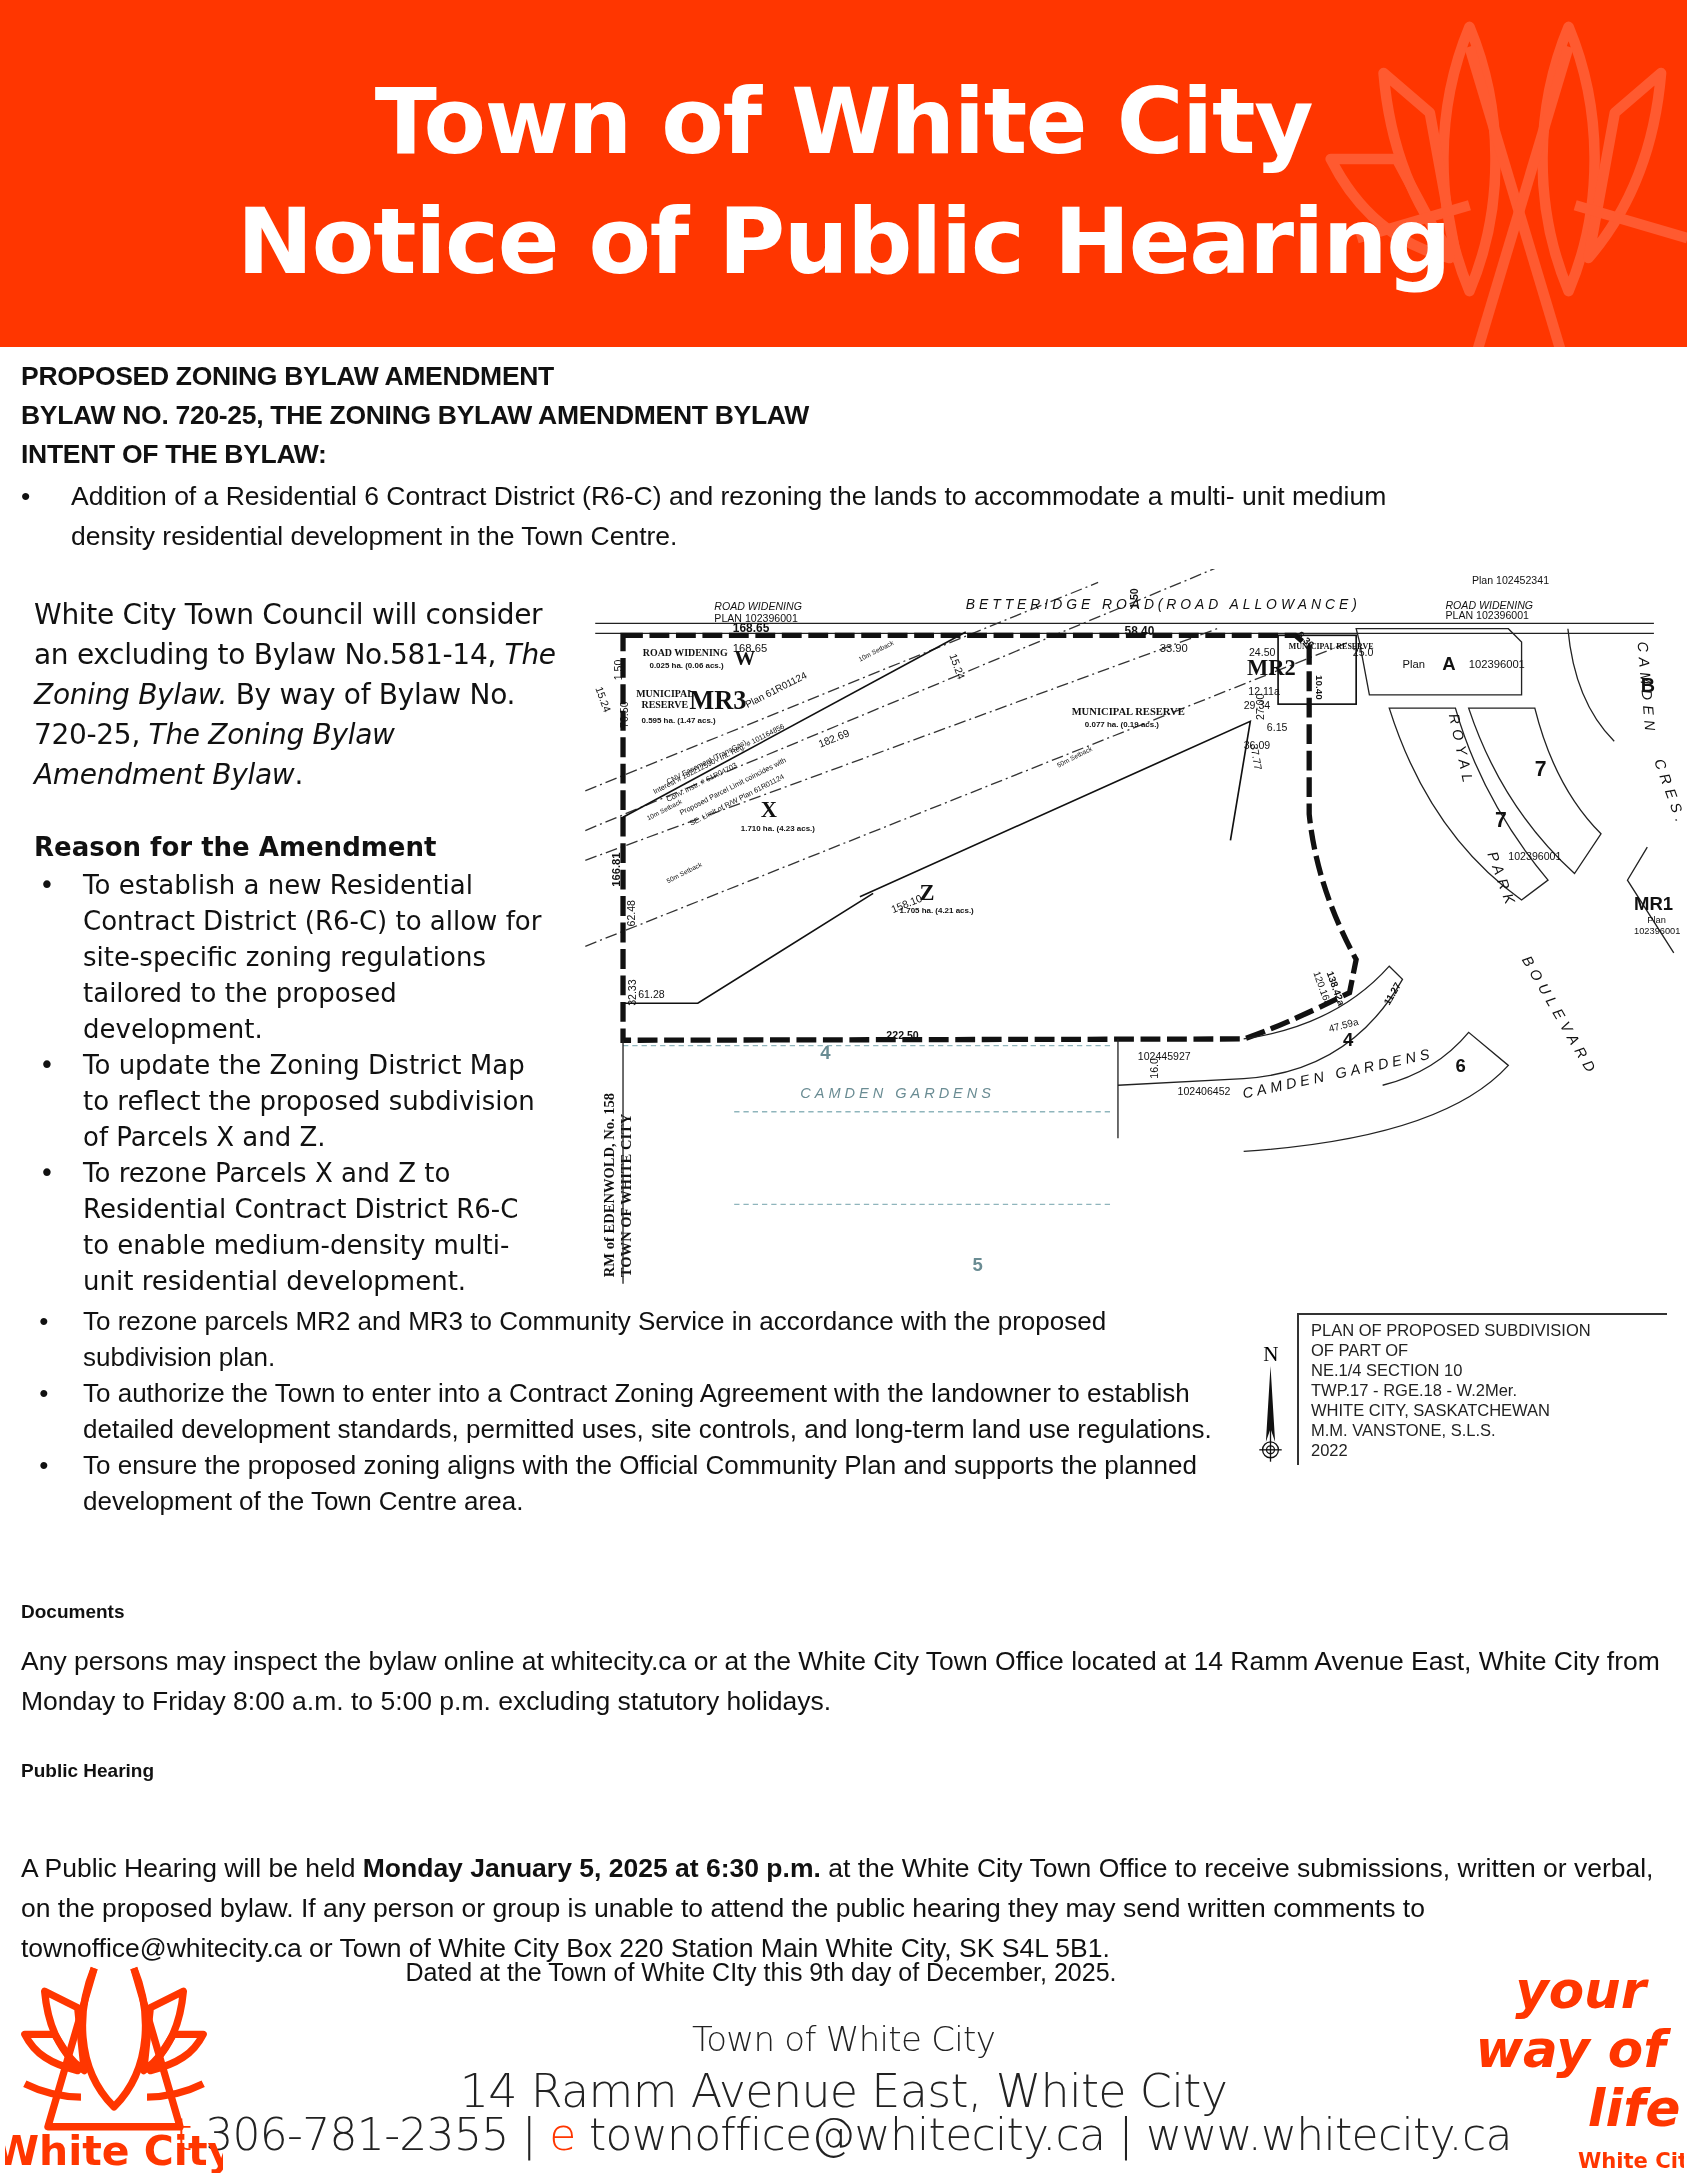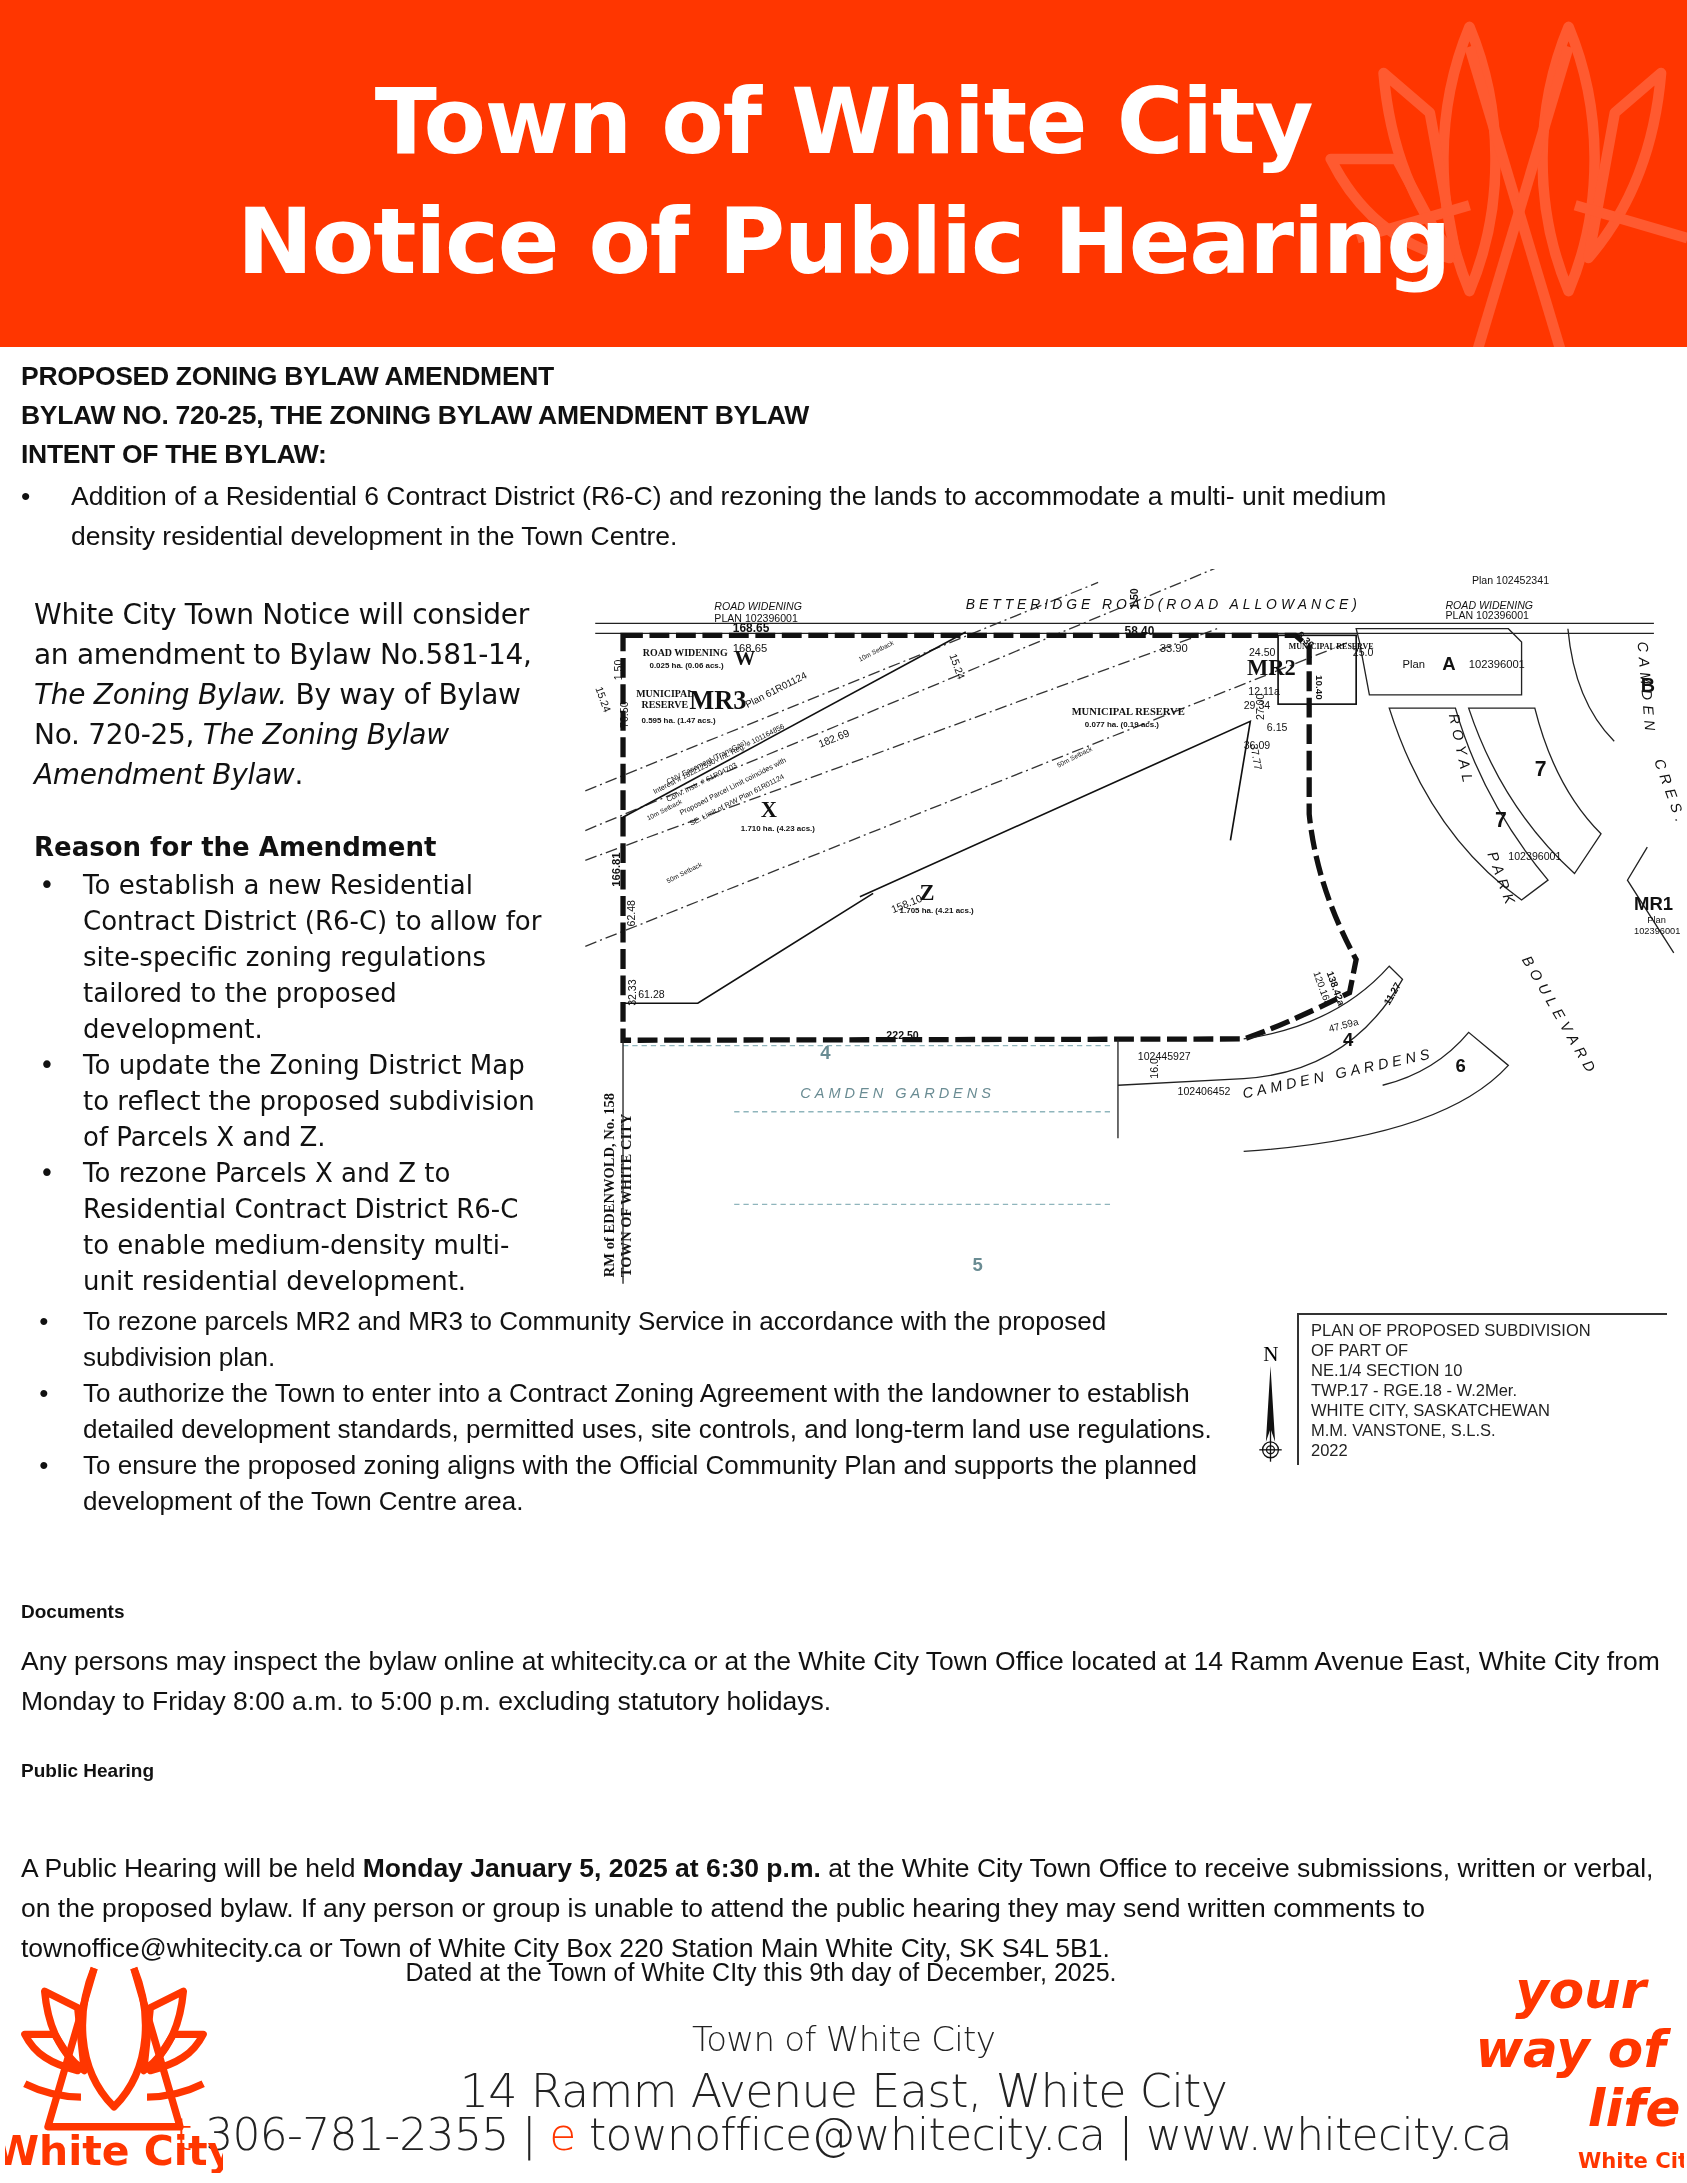--- a/index.html
+++ b/index.html
@@ -81,21 +81,21 @@
 <div class="caps-head" style="top:361px">PROPOSED ZONING BYLAW AMENDMENT</div>
 <div class="caps-head" style="top:400px">BYLAW NO. 720-25, THE ZONING BYLAW AMENDMENT BYLAW</div>
 <div class="caps-head" style="top:439px">INTENT OF THE BYLAW:</div>
 <div class="bullet-row" style="left:21px; top:476px; width:1621px; height:79px;">
   <span class="dot">•</span>
   <span class="txt" style="left:50px; top:0; white-space:nowrap;">Addition of a Residential 6 Contract District (R6-C) and rezoning the lands to accommodate a multi- unit medium</span>
   <span class="txt" style="left:50px; top:40px; white-space:nowrap;text-align:right;">density residential development in the Town Centre.</span>
 </div>
 
 <div class="intro">
-  <span>White City Town Notice will consider an amendment to Bylaw No.581-14, </span><em>The Zoning Bylaw.</em><span> By way of Bylaw No. 720-25, </span><em>The Zoning Bylaw Amendment Bylaw</em><span>.</span>
+  <span>White City Town Council will consider an excluding to Bylaw No.581-14, </span><em>The Zoning Bylaw.</em><span> By way of Bylaw No. 720-25, </span><em>The Zoning Bylaw Amendment Bylaw</em><span>.</span>
 </div>
 
 <div class="reason-head">Reason for the Amendment</div>
 <div class="reason-list">
   <div class="item"><span class="dot">•</span><span>To establish a new Residential Contract District (R6-C) to allow for site-specific zoning regulations tailored to the proposed development.</span></div>
   <div class="item"><span class="dot">•</span><span>To update the Zoning District Map to reflect the proposed subdivision of Parcels X and Z.</span></div>
   <div class="item"><span class="dot">•</span><span>To rezone Parcels X and Z to Residential Contract District R6-C to enable medium-density multi-unit residential development.</span></div>
 </div>
 
 <div class="wide-list">

